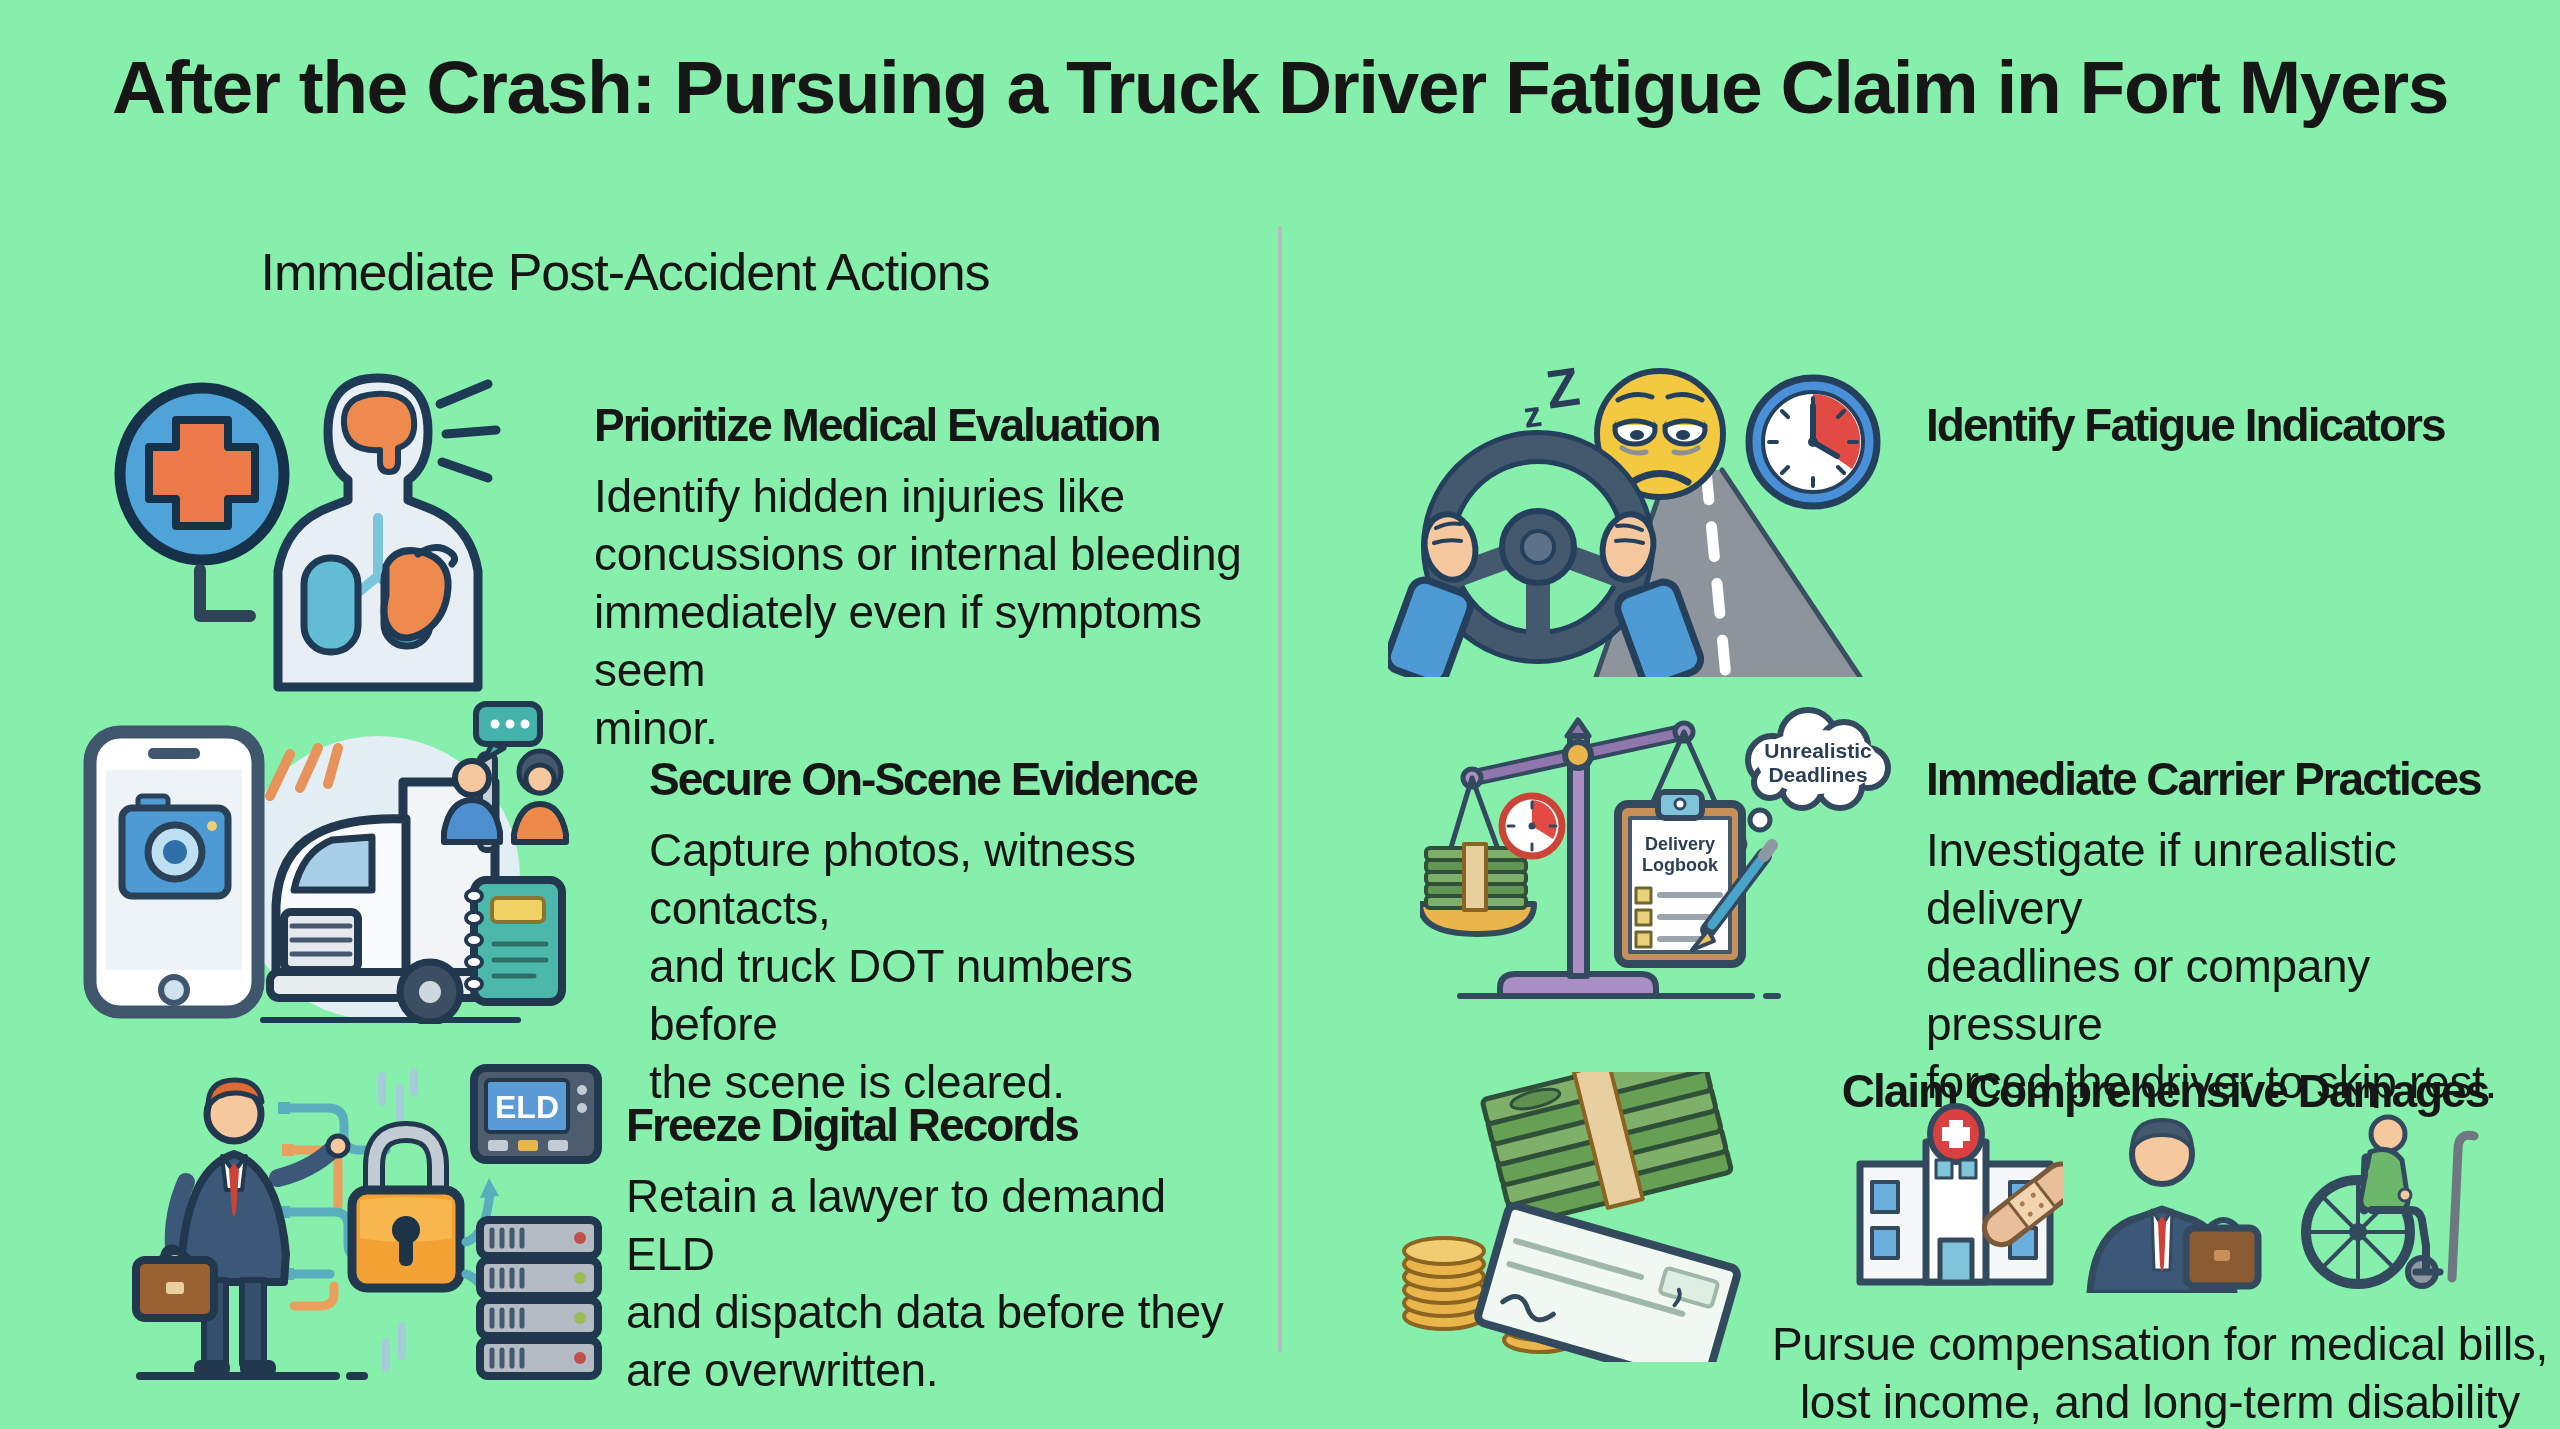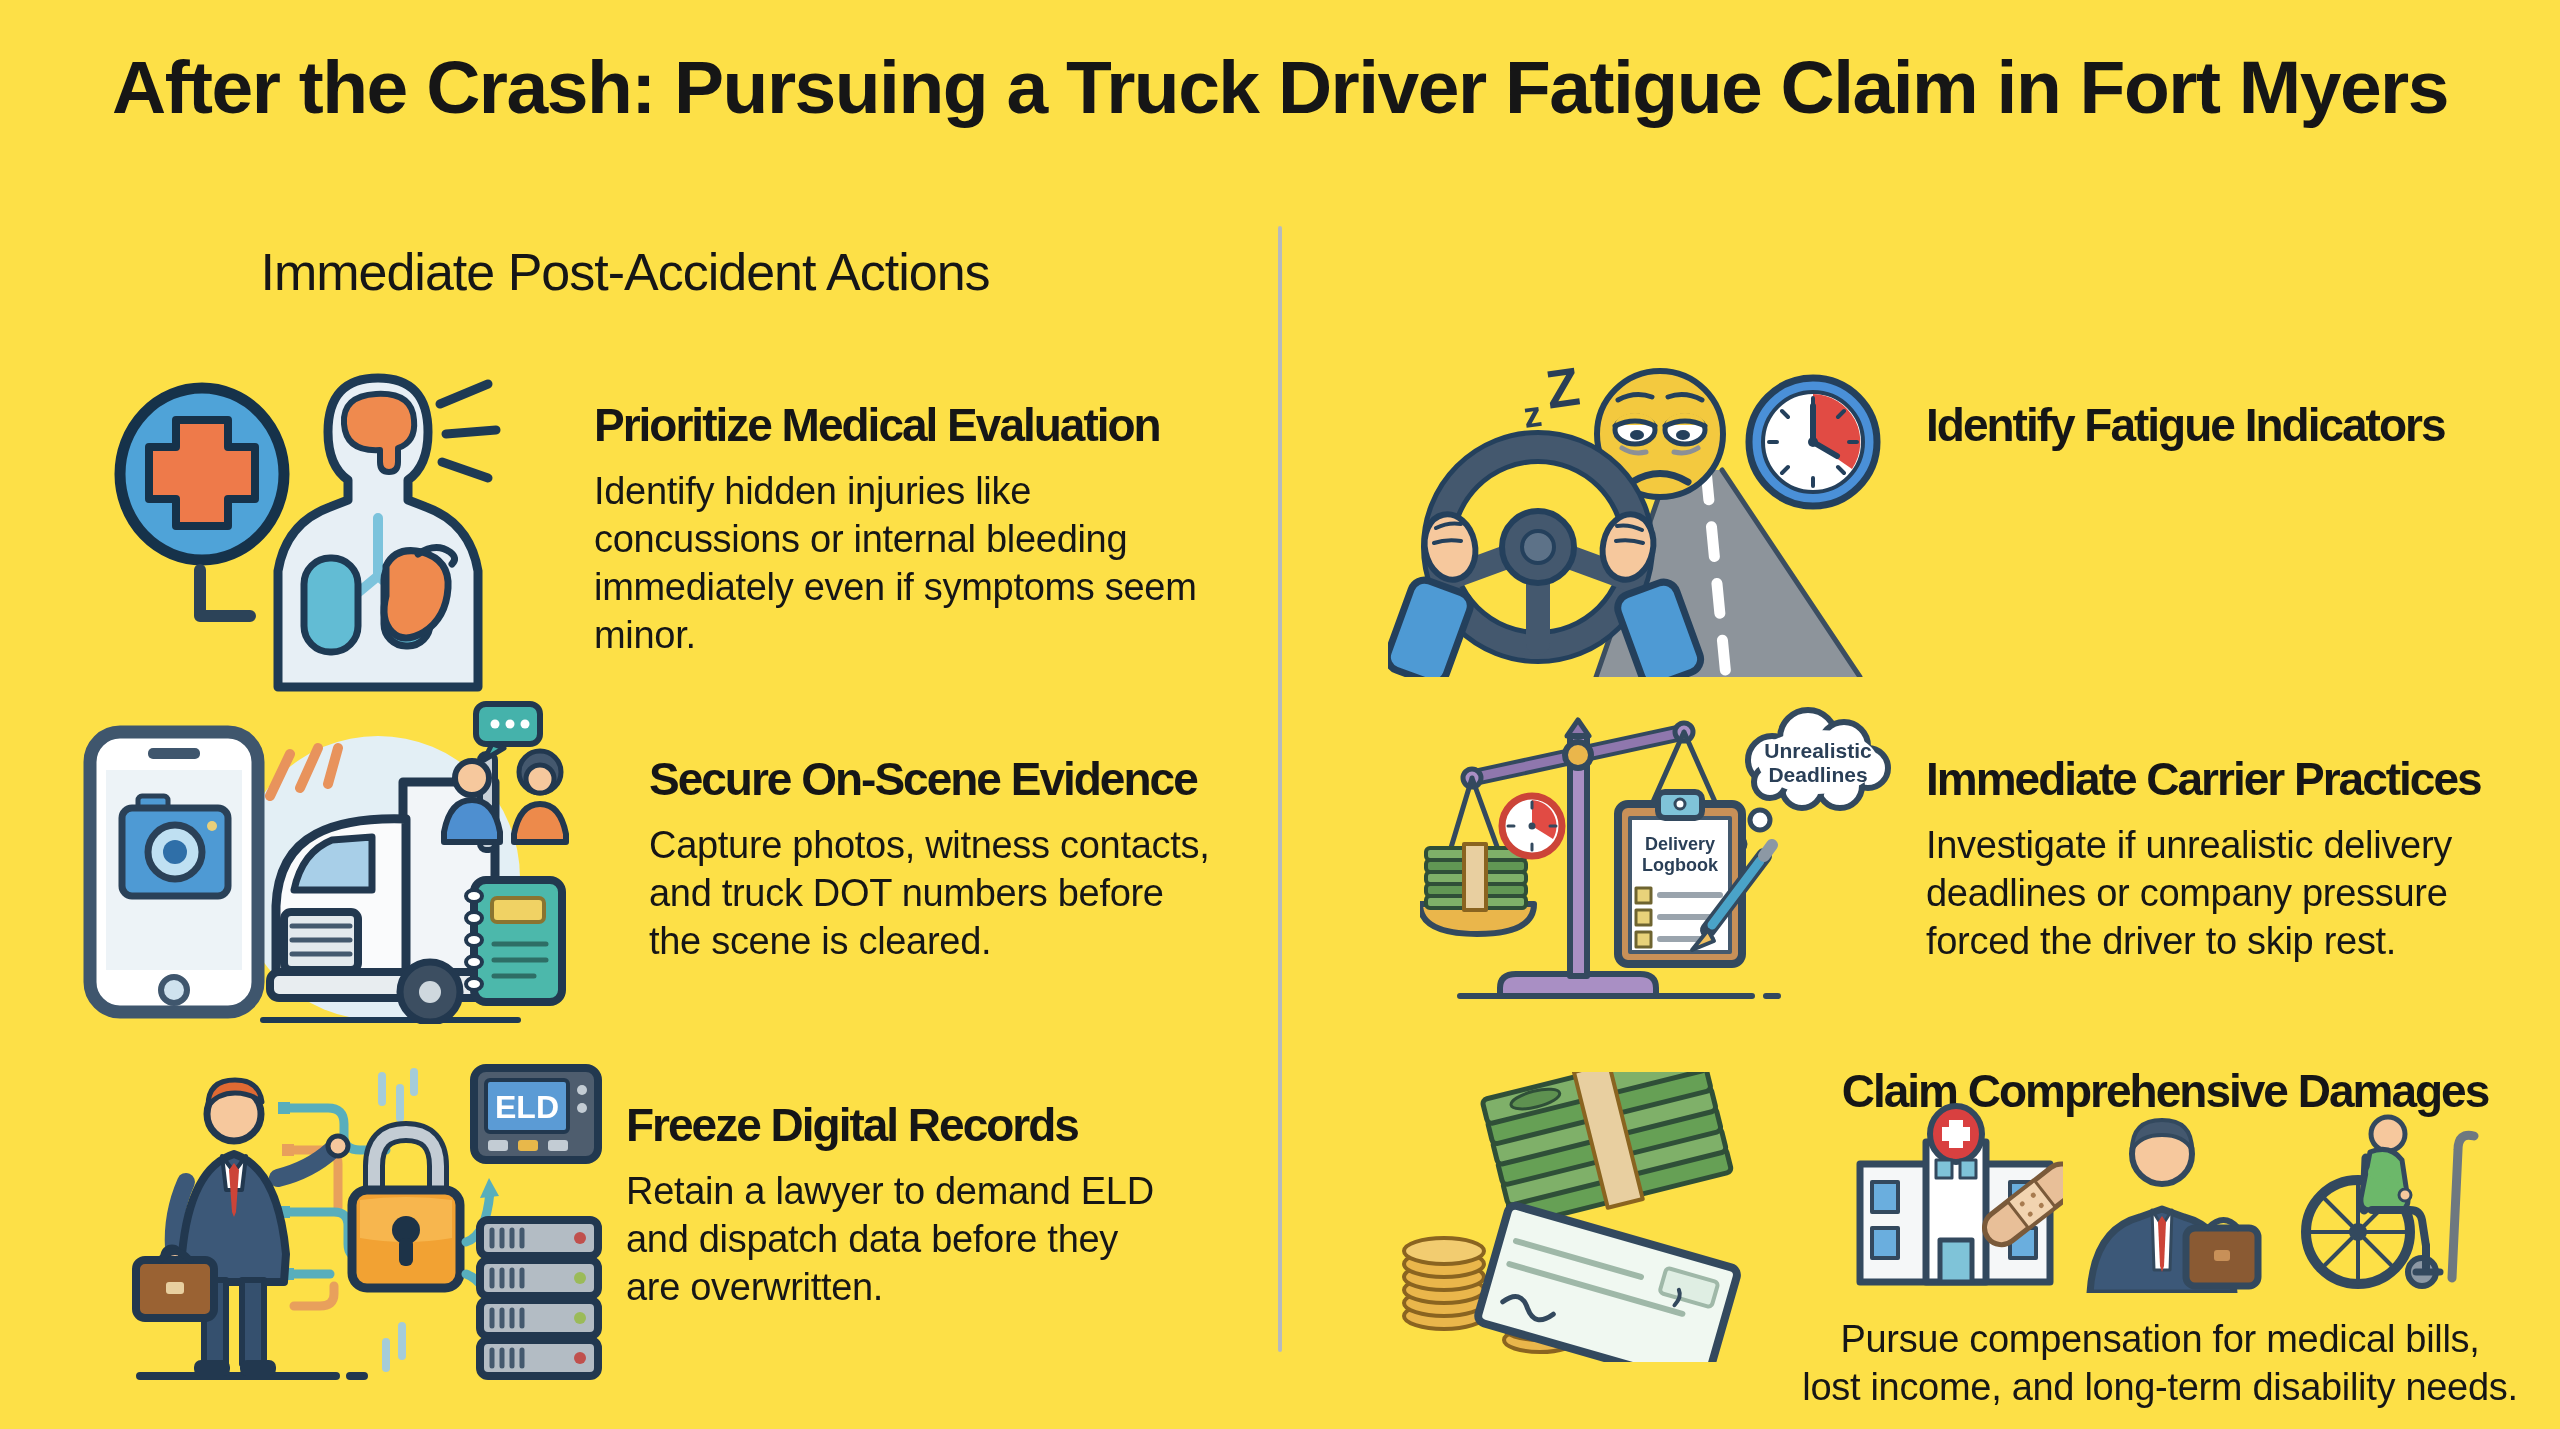--- a/index.html
+++ b/index.html
@@ -1,22 +1,22 @@
 <!DOCTYPE html>
 <html><head>
 <meta charset="utf-8">
 <style>
   html,body{margin:0;padding:0;background:#fbfaf7;}
-  .canvas{position:relative;width:2560px;height:1429px;background:#fde047;
+  .canvas{position:relative;width:2560px;height:1429px;background:#86efac;
           font-family:"Liberation Sans",sans-serif;color:#161616;overflow:hidden;}
   .abs{position:absolute;}
   .title{top:44px;left:0;width:2560px;text-align:center;font-size:75px;font-weight:bold;letter-spacing:-1.5px;}
   .col-header{top:242px;width:1060px;text-align:center;font-size:52px;font-weight:normal;letter-spacing:-1px;}
   .item-title{font-size:46px;font-weight:bold;letter-spacing:-2px;margin:0 0 16px 0;}
-  .item-body{font-size:38px;line-height:1.26;letter-spacing:-0.3px;white-space:pre-line;}
+  .item-body{font-size:46px;line-height:1.26;letter-spacing:-0.3px;white-space:pre-line;}
   .divider{left:1278px;top:226px;width:4px;height:1126px;background:#b6babf;border-radius:2px;}
   .center{text-align:center;margin-top:24px;}
   svg{display:block;}
   svg *{stroke-linecap:round;stroke-linejoin:round;}
   svg text{font-family:"Liberation Sans",sans-serif;}
 </style>
 </head>
 <body>
 
 <div class="canvas">

